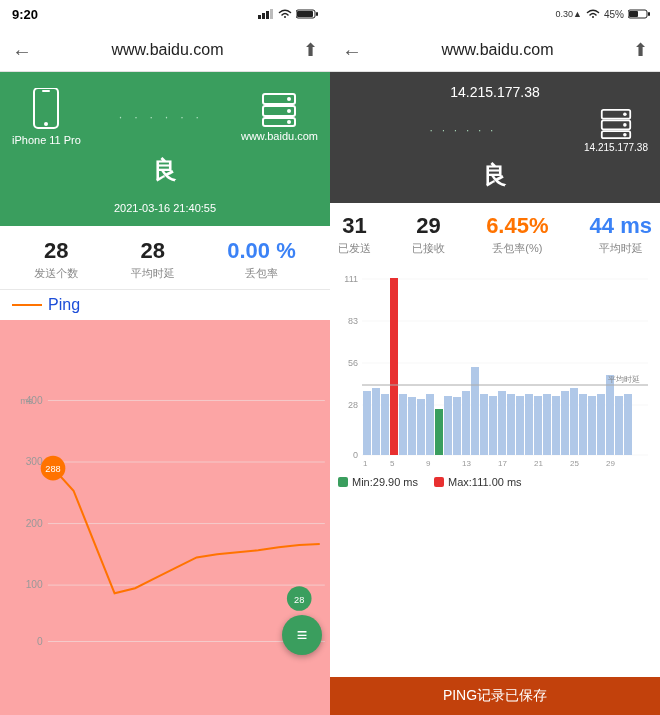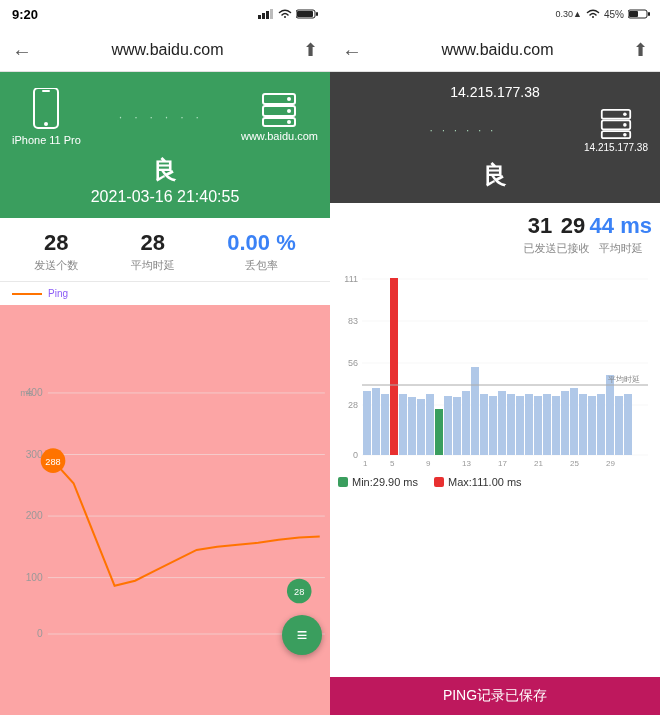--- a/index.html
+++ b/index.html
@@ -94,22 +94,22 @@
     }
 
     .rating-label {
       color: #fff;
       font-size: 24px;
       font-weight: 600;
     }
 
     .datetime-label {
       color: #fff;
-      font-size: 16px;
-      margin-top: 2px;
+      font-size: 11px;
+      margin-top: 16px;
     }
 
     .stats-row {
       display: flex;
       justify-content: space-around;
       align-items: flex-start;
       padding: 12px 8px 8px;
       background: #fff;
       border-bottom: 1px solid #e8e8e8;
     }
@@ -143,22 +143,22 @@
     }
 
     .ping-line-icon {
       width: 30px;
       height: 2px;
       background: #ff7300;
       margin-right: 6px;
     }
 
     .ping-text {
-      font-size: 10px;
-      color: #8b5cf6;
+      font-size: 16px;
+      color: #1d4ed8;
     }
 
     .chart-area {
       flex: 1;
       background: #fca5a5;
       position: relative;
       padding: 8px 0 0 12px;
     }
 
     
@@ -208,21 +208,21 @@
 
     .device-row-right {
       display: flex;
       align-items: center;
       justify-content: space-between;
       width: 100%;
     }
 
     .stats-row-right {
       display: flex;
-      justify-content: flex-end;
+      justify-content: space-between;
       align-items: flex-start;
       padding: 10px 8px 6px;
       background: #fff;
     }
 
     .chart-section {
       flex: 1;
       background: #fff;
       padding: 8px 8px 0;
       overflow: hidden;
@@ -255,21 +255,21 @@
       justify-content: flex-end;
     }
 
     .legend-dot {
       width: 10px;
       height: 10px;
       border-radius: 2px;
     }
 
     .toast-bar {
-      background: #be185d;
+      background: #c2410c;
       color: #fff;
       text-align: center;
       padding: 10px;
       font-size: 14px;
     }
 
     .fab-button {
       position: absolute;
       bottom: 60px;
       right: 8px;
@@ -455,20 +455,24 @@
   </div>
 
   <div class="stats-row-right">
     <div class="stat-item">
       <span class="stat-value">31</span>
       <span class="stat-label">已发送</span>
     </div>
     <div class="stat-item">
       <span class="stat-value">29</span>
       <span class="stat-label">已接收</span>
+    </div>
+    <div class="stat-item">
+      <span class="stat-value orange">6.45%</span>
+      <span class="stat-label">丢包率(%)</span>
     </div>
     <div class="stat-item">
       <span class="stat-value green">44 ms</span>
       <span class="stat-label">平均时延</span>
     </div>
   </div>
 
   <div class="chart-section">
     <div class="bar-chart-area">
       <svg width="100%" height="100%" viewBox="0 0 310 200">

